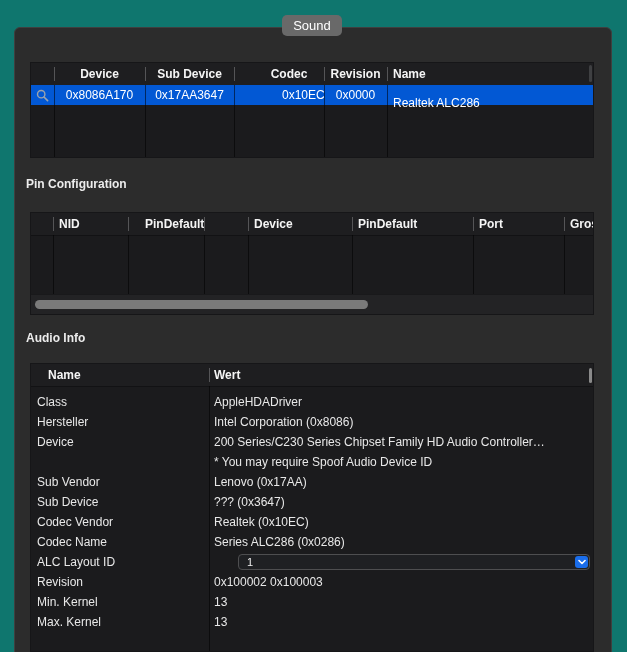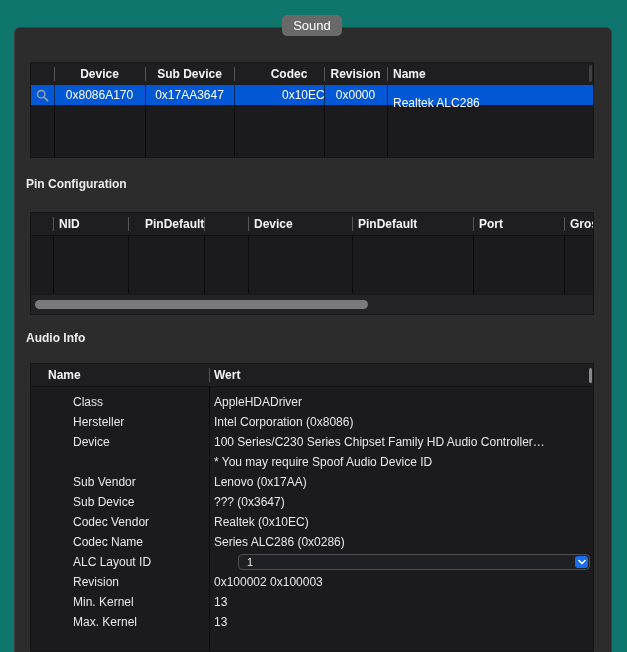--- a/index.html
+++ b/index.html
@@ -67,21 +67,21 @@
   }
   .vthumb{
     position:absolute;right:1px;width:3px;border-radius:2px;
   }
   
   .audio{top:363px;height:289px;}
   .a-rows{position:absolute;left:0;top:28px;right:0;}
   .a-row{position:relative;height:20px;font-size:12px;color:#e8e8e8;}
   .a-name{
     position:absolute;left:6px;width:168px;top:0;height:20px;line-height:20px;
-    white-space:nowrap;overflow:hidden;margin-left:36px;
+    white-space:nowrap;overflow:hidden;
   }
   .a-value{
     position:absolute;left:183px;right:4px;top:0;height:20px;line-height:20px;
     white-space:nowrap;overflow:hidden;
   }
   
   .popup{
     position:absolute;left:207px;width:352px;top:2px;height:16px;
     background:#1f2023;border:1px solid #4e4e50;border-radius:4px;
     box-sizing:border-box;
@@ -182,21 +182,21 @@
         <div class="a-row">
     <span class="a-name">Class</span>
     <span class="a-value">AppleHDADriver</span>
   </div>
         <div class="a-row">
     <span class="a-name">Hersteller</span>
     <span class="a-value">Intel Corporation (0x8086)</span>
   </div>
         <div class="a-row">
     <span class="a-name">Device</span>
-    <span class="a-value">100 Series/C230 Series Chipset Family HD Audio Controller…</span>
+    <span class="a-value">200 Series/C230 Series Chipset Family HD Audio Controller…</span>
   </div>
         <div class="a-row">
     <span class="a-name"></span>
     <span class="a-value">* You may require Spoof Audio Device ID</span>
   </div>
         <div class="a-row">
     <span class="a-name">Sub Vendor</span>
     <span class="a-value">Lenovo (0x17AA)</span>
   </div>
         <div class="a-row">

